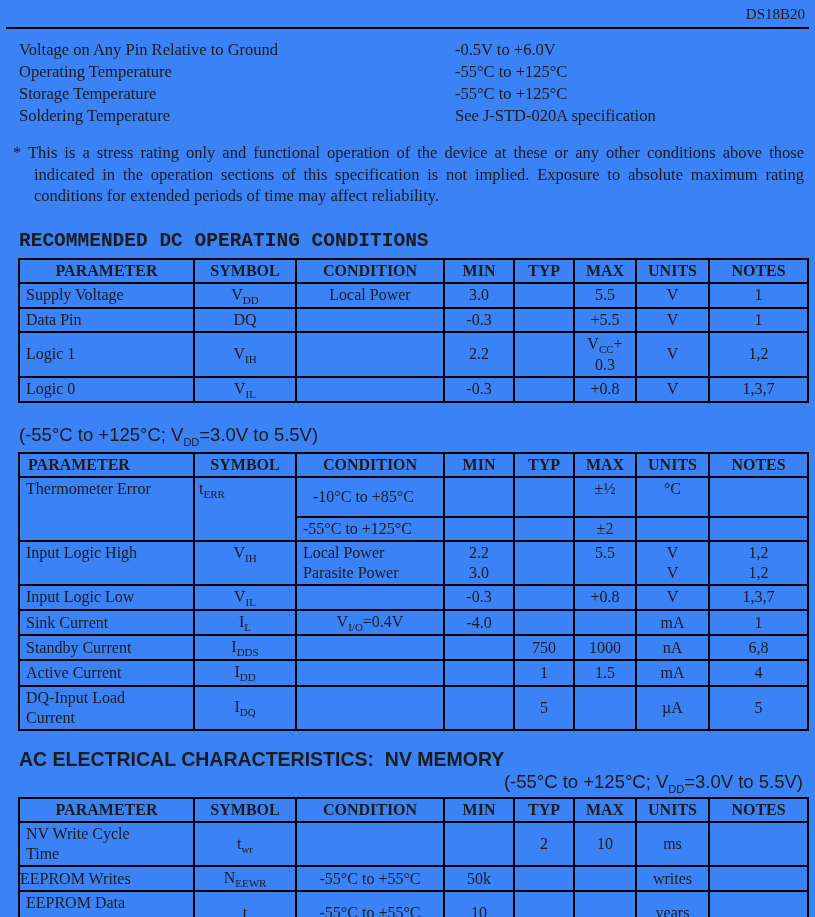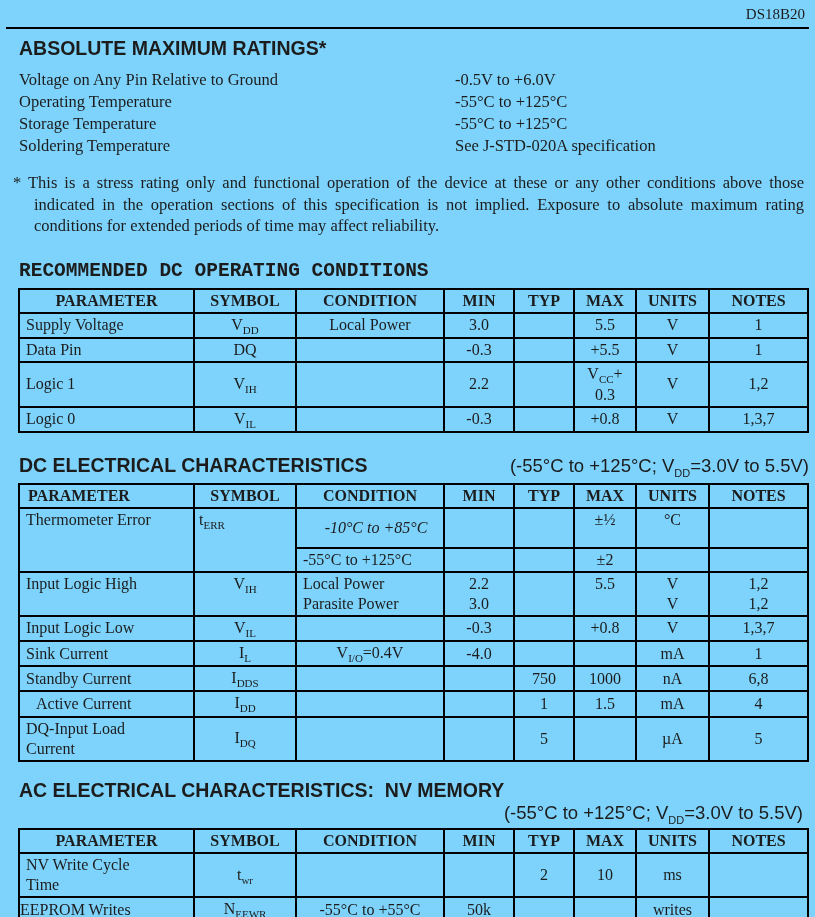--- a/index.html
+++ b/index.html
@@ -1,17 +1,17 @@
 <!DOCTYPE html>
 <html><head>
 <meta charset="utf-8">
 <style>
   html,body { margin:0; padding:0; background:#ffffff; }
   .page {
-    position:relative; width:815px; height:917px; background:#7dd3fc;
+    position:relative; width:815px; height:917px; background:#3b82f6;
     color:#1c1c1c; font-family:"Liberation Serif", serif; overflow:hidden;
   }
   .doc-id { text-align:right; padding:6px 10px 0 0; font-size:15px; line-height:17px; }
   .rule { border-top:2px solid #000; margin:4px 6px 0 6px; height:0; }
 
   h1, h2 {
     font-family:"Liberation Sans", sans-serif; font-weight:bold;
     font-size:19.5px; line-height:22px; margin:0; white-space:pre-wrap;
   }
   #amr-title { margin:8px 0 3px 19px; }
@@ -43,21 +43,20 @@
   sub { font-size:11px; line-height:1; }
 </style>
 </head>
 <body>
 
 <div class="page">
 
   <div class="doc-id">DS18B20</div>
   <div class="rule"></div>
 
-  <h1 id="amr-title">ABSOLUTE MAXIMUM RATINGS*</h1>
 
   <div class="amr">
     <div class="amr-row">
       <span>Voltage on Any Pin Relative to Ground</span>
       <span>-0.5V to +6.0V</span>
     </div>
     <div class="amr-row">
       <span>Operating Temperature</span>
       <span>-55°C to +125°C</span>
     </div>
@@ -136,21 +135,20 @@
           <td style="text-align: center;">-0.3</td>
           <td style="text-align: center;"></td>
           <td style="text-align: center;">+0.8</td>
           <td style="text-align: center;">V</td>
           <td style="text-align: center;">1,3,7</td>
         </tr>
       </tbody>
   </table>
 
   <div class="h-row">
-    <h2>DC ELECTRICAL CHARACTERISTICS</h2>
     <div class="cond">(-55°C to +125°C; V<sub>DD</sub>=3.0V to 5.5V)</div>
   </div>
 
   <table class="spec-table t-dc">
     <colgroup>
       <col style="width:175px">
         <col style="width:102px">
         <col style="width:148px">
         <col style="width:70px">
       <col style="width:60px">
@@ -167,21 +165,21 @@
           <th>TYP</th>
           <th>MAX</th>
           <th>UNITS</th>
           <th>NOTES</th>
         </tr>
       </thead>
     <tbody>
         <tr style="height: 40px;">
           <td rowspan="2" style="text-align: left; padding-left: 6px; vertical-align: top;">Thermometer Error</td>
           <td rowspan="2" style="text-align: left; vertical-align: top;">t<sub>ERR</sub></td>
-          <td style="text-align: center; padding-left: 16px; font-style: italic;">-10°C to +85°C</td>
+          <td style="text-align: left; padding-left: 16px;">-10°C to +85°C</td>
           <td style="text-align: center;"></td>
           <td style="text-align: center;"></td>
           <td style="text-align: center; vertical-align: top;">±½</td>
           <td style="text-align: center; vertical-align: top;">°C</td>
           <td style="text-align: center; vertical-align: top;"></td>
         </tr>
         <tr>
           <td style="text-align: left; padding-left: 6px;">-55°C to +125°C</td>
           <td style="text-align: center;"></td>
           <td style="text-align: center;"></td>
@@ -223,21 +221,21 @@
           <td style="text-align: left; padding-left: 6px;">Standby Current</td>
           <td style="text-align: center;">I<sub>DDS</sub></td>
           <td style="text-align: center;"></td>
           <td style="text-align: center;"></td>
           <td style="text-align: center;">750</td>
           <td style="text-align: center;">1000</td>
           <td style="text-align: center;">nA</td>
           <td style="text-align: center;">6,8</td>
         </tr>
         <tr>
-          <td style="text-align: left; padding-left: 16px;">Active Current</td>
+          <td style="text-align: left; padding-left: 6px;">Active Current</td>
           <td style="text-align: center; border-radius: 6px;">I<sub>DD</sub></td>
           <td style="text-align: center;"></td>
           <td style="text-align: center;"></td>
           <td style="text-align: center;">1</td>
           <td style="text-align: center; margin-left: 41px;">1.5</td>
           <td style="text-align: center;">mA</td>
           <td style="text-align: center;">4</td>
         </tr>
         <tr>
           <td style="text-align: left; padding-left: 6px;">DQ-Input Load<br>Current</td>

